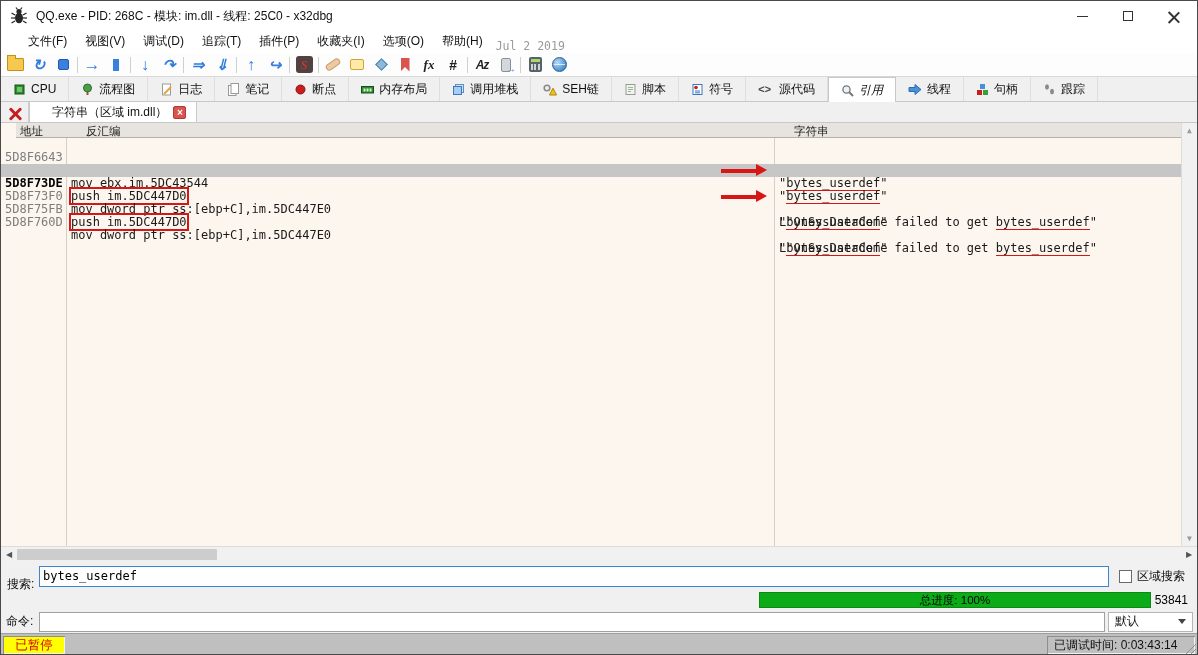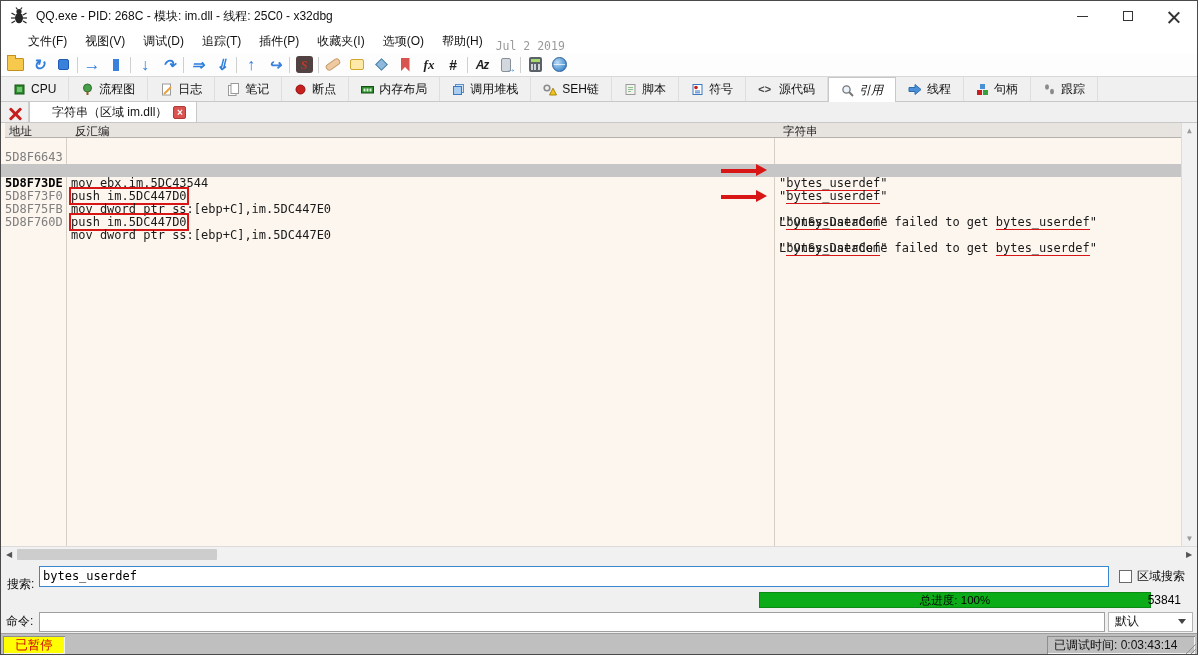--- a/index.html
+++ b/index.html
@@ -72,21 +72,21 @@
   #closerefbtn{width:28px;border-right:1px solid #d0d0d0;display:flex;align-items:center;justify-content:center;}
   .redx{position:relative;width:13px;height:13px;}
   .redx::before,.redx::after{content:"";position:absolute;left:5.5px;top:0;width:3px;height:16px;background:#c81e1e;border-radius:1px;}
   .redx::before{transform:rotate(45deg);} .redx::after{transform:rotate(-45deg);}
   .subtab{display:flex;align-items:center;gap:6px;background:#ffffff;border-right:1px solid #c8c8c8;border-left:1px solid #c8c8c8;padding:0 10px 0 22px;font-size:12px;color:#111;}
   .subclose{width:13px;height:13px;background:#d9534f;border:1px solid #b03a36;border-radius:2px;color:#fff;font-size:10px;line-height:11px;text-align:center;font-weight:bold;}
   .subclose::before{content:"×";}
 
   
   #tablewrap{top:122px;height:423px;background:var(--table_bg,#fdf6ee);font-family:"DejaVu Sans Mono",monospace;font-size:12px;}
-  #thead{position:absolute;left:4px;top:0;right:16px;height:15px;background:#e7e3de;border-bottom:1px solid #b5b1ac;color:#222;font-family:"Liberation Sans",sans-serif;font-size:11.5px;}
+  #thead{position:absolute;left:15px;top:0;right:16px;height:15px;background:#e7e3de;border-bottom:1px solid #b5b1ac;color:#222;font-family:"Liberation Sans",sans-serif;font-size:11.5px;}
   .hcell{position:absolute;top:1px;}
   .colsep{position:absolute;top:0;bottom:0;width:1px;background:#d6cfc6;}
   #tbody{position:absolute;left:0;top:15px;right:16px;bottom:0;}
   .trow{position:relative;height:13px;line-height:13px;white-space:pre;color:#1a1a1a;}
   .trow.sel{background:var(--select,#c5c5c5);}
   .c-addr{position:absolute;left:4px;color:#7e7e7e;}
   .trow.sel .c-addr{color:#000;font-weight:bold;}
   .c-dis{position:absolute;left:70px;}
   .c-str{position:absolute;left:778px;}
   .redbox{outline:2px solid var(--red,#d81616);outline-offset:0px;}
@@ -107,21 +107,21 @@
   #searchlabel{margin-left:6px;width:32px;margin-top:17px;}
   #searchinput{width:1070px;height:21px;border:1px solid #3a86d1;background:#fff;font-family:"DejaVu Sans Mono",monospace;font-size:12px;padding:0 3px;outline:none;}
   #regexbox{width:13px;height:13px;background:#fff;border:1px solid #6a6a6a;margin-left:10px;}
   #regexlabel{margin-left:5px;}
 
   
   #progressrow{top:590px;height:19px;background:#f0f0f0;}
   .pbar{position:absolute;top:1px;height:16px;background:var(--green,#0cac18);border:1px solid #0a8a14;color:#000;display:flex;align-items:center;justify-content:center;font-size:11.5px;}
   #pbar1{left:2px;width:751px;}
   #pbar2{left:758px;width:392px;}
-  #pcount{position:absolute;right:16px;top:2px;font-size:12px;color:#000;}
+  #pcount{position:absolute;right:9px;top:2px;font-size:12px;color:#000;}
 
   
   #commandrow{top:609px;height:23px;background:#f0f0f0;display:flex;align-items:center;font-size:12px;color:#111;}
   #cmdlabel{margin-left:5px;width:33px;}
   #cmdinput{width:1066px;height:20px;border:1px solid #a0a0a0;background:#fff;font-family:"DejaVu Sans Mono",monospace;font-size:12px;padding:0 3px;outline:none;}
   #cmddrop{margin-left:3px;width:85px;height:20px;background:#fff;border:1px solid #b5b5b5;display:flex;align-items:center;padding:0 6px;}
   #cmddrop .caret{margin-left:auto;width:0;height:0;border-left:4px solid transparent;border-right:4px solid transparent;border-top:5px solid #444;}
 
   
   #statusbar{top:632px;height:23px;background:#bfbfbf;border-top:1px solid #9e9e9e;}

